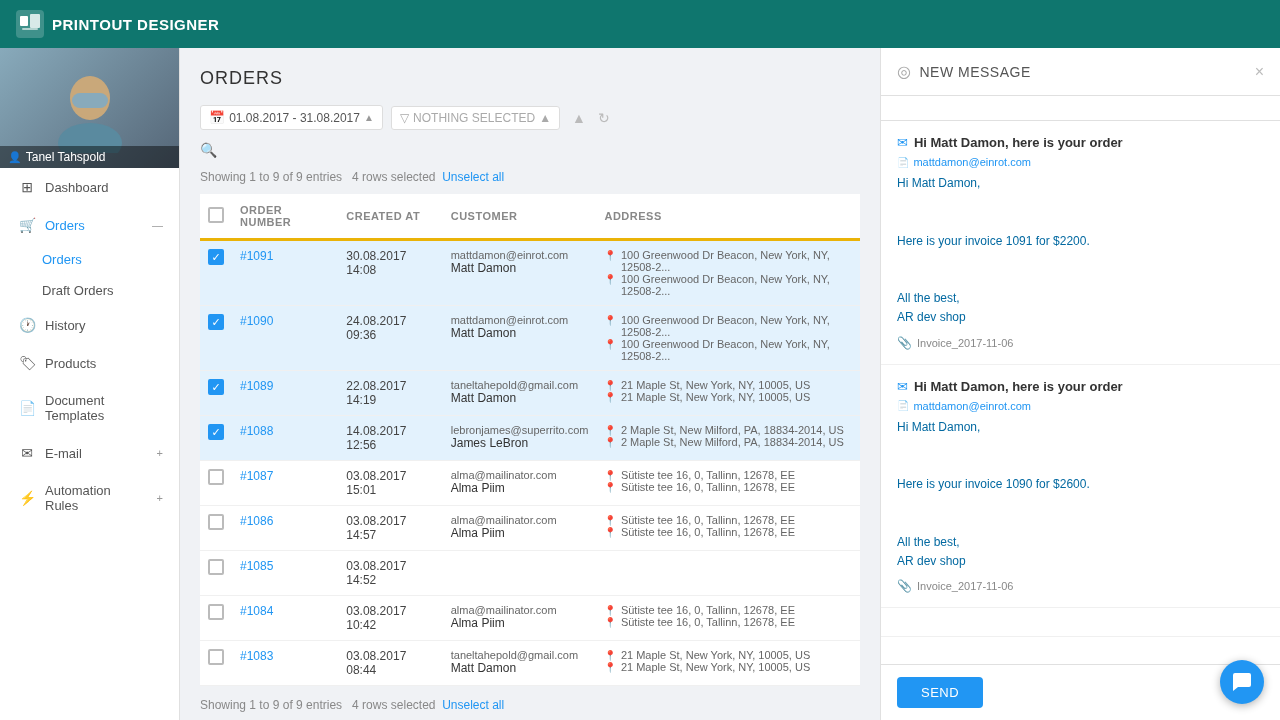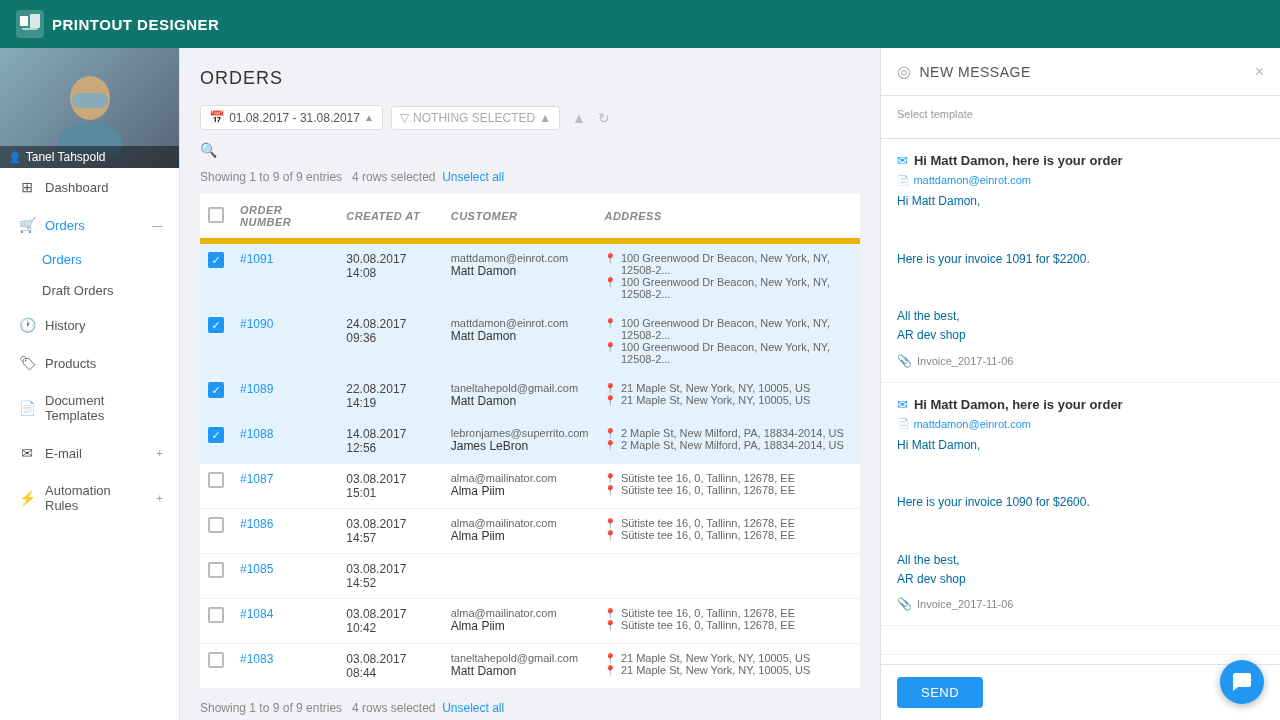--- a/index.html
+++ b/index.html
@@ -42,21 +42,21 @@
     .filter-btn { border: none; background: none; color: #bbb; cursor: pointer; font-size: 14px; padding: 2px 4px; }
     .search-bar { display: flex; align-items: center; gap: 6px; margin-bottom: 12px; }
     .search-icon { color: #aaa; font-size: 14px; }
     .search-input { border: none; border-bottom: 1px solid #ddd; padding: 4px 0; font-size: 13px; color: #555; outline: none; width: 200px; background: transparent; }
     .search-input::placeholder { color: #bbb; }
 
     
     .table-info { font-size: 12px; color: #888; margin-bottom: 10px; }
     .table-info a { color: #2196F3; text-decoration: none; cursor: pointer; }
     .orders-table { width: 100%; border-collapse: collapse; background: white; }
-    .orders-table th { border-bottom: 6px solid #eab308; padding: 10px 8px; text-align: left; font-size: 11px; font-weight: 600; color: #888; letter-spacing: 0.5px; text-transform: uppercase; font-style: italic; }
+    .orders-table th { border-bottom: 3px solid #eab308; padding: 10px 8px; text-align: left; font-size: 11px; font-weight: 600; color: #888; letter-spacing: 0.5px; text-transform: uppercase; }
     .orders-table td { padding: 8px 8px; border-bottom: 1px solid #f0f0f0; font-size: 12px; color: #444; vertical-align: top; }
     .orders-table tr.selected td { background: #e3f2fd; }
     .checkbox-cell { width: 32px; }
     .custom-checkbox { width: 16px; height: 16px; border: 2px solid #bbb; border-radius: 2px; display: inline-flex; align-items: center; justify-content: center; cursor: pointer; background: white; }
     .custom-checkbox.checked { background: #2196F3; border-color: #2196F3; color: white; font-size: 11px; }
     .order-num { color: #2196F3; font-weight: 500; }
     .addr-line { display: flex; align-items: flex-start; gap: 4px; color: #666; font-size: 11px; }
     .addr-icon { color: #999; font-size: 10px; margin-top: 1px; }
     .email-text { color: #666; font-size: 11px; }
     .customer-name { color: #333; font-size: 12px; margin-top: 0; }
@@ -409,21 +409,20 @@
     <div class="new-message-panel">
       <div class="panel-header">
         <div class="panel-title">
           <span style="color:#aaa;font-size:16px;">◎</span>
           <span>NEW MESSAGE</span>
         </div>
         <button class="panel-close">×</button>
       </div>
 
       <div class="template-select-section">
-        <div class="template-label">Select template</div>
       </div>
 
       <div class="messages-list" id="messages-list">
       <div class="message-item">
     <div class="message-header">
       <span class="msg-icon">✉</span>
       <span class="msg-subject">Hi Matt Damon, here is your order</span>
     </div>
     <div class="msg-to">
       <span class="msg-to-icon">📄</span>

